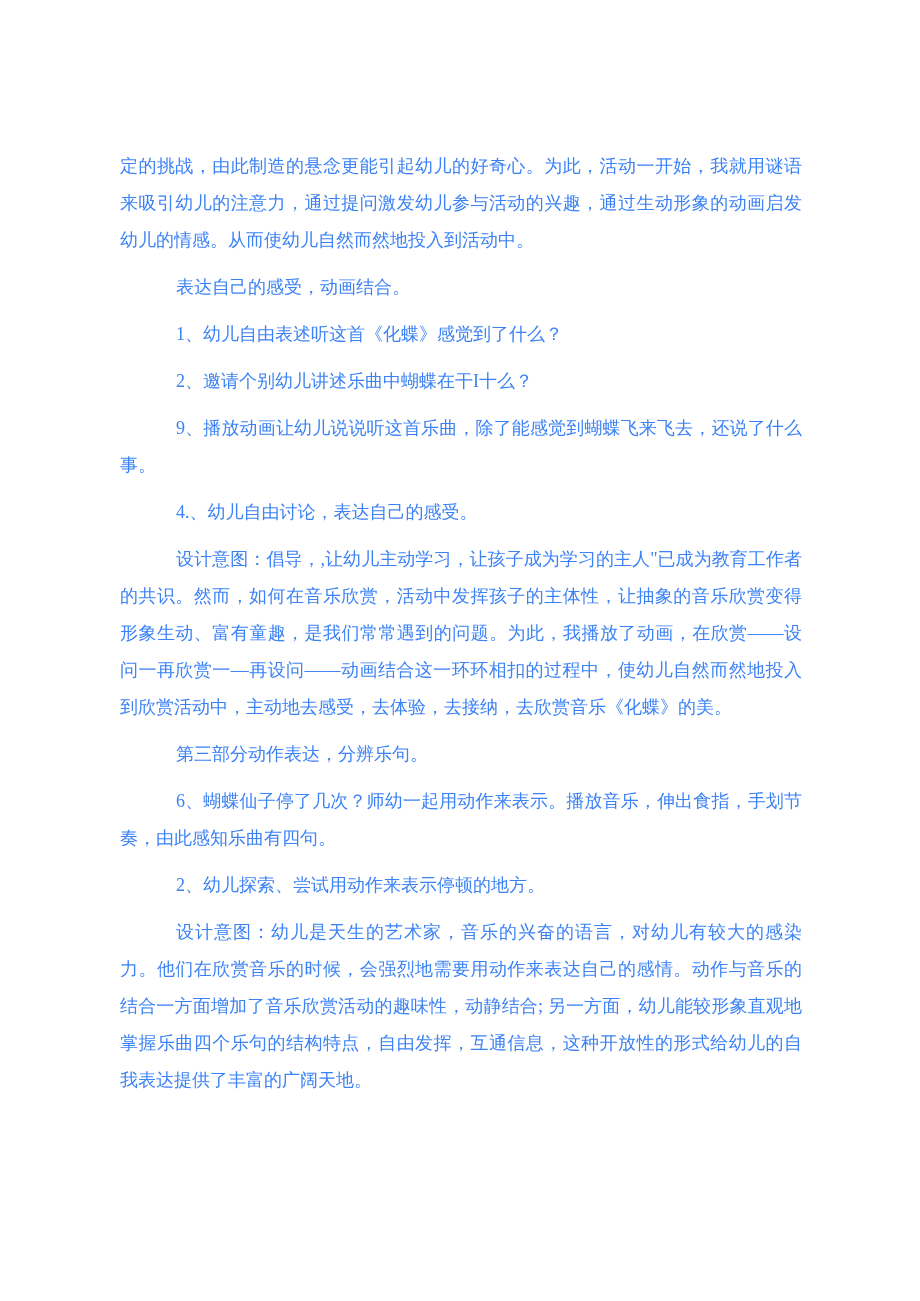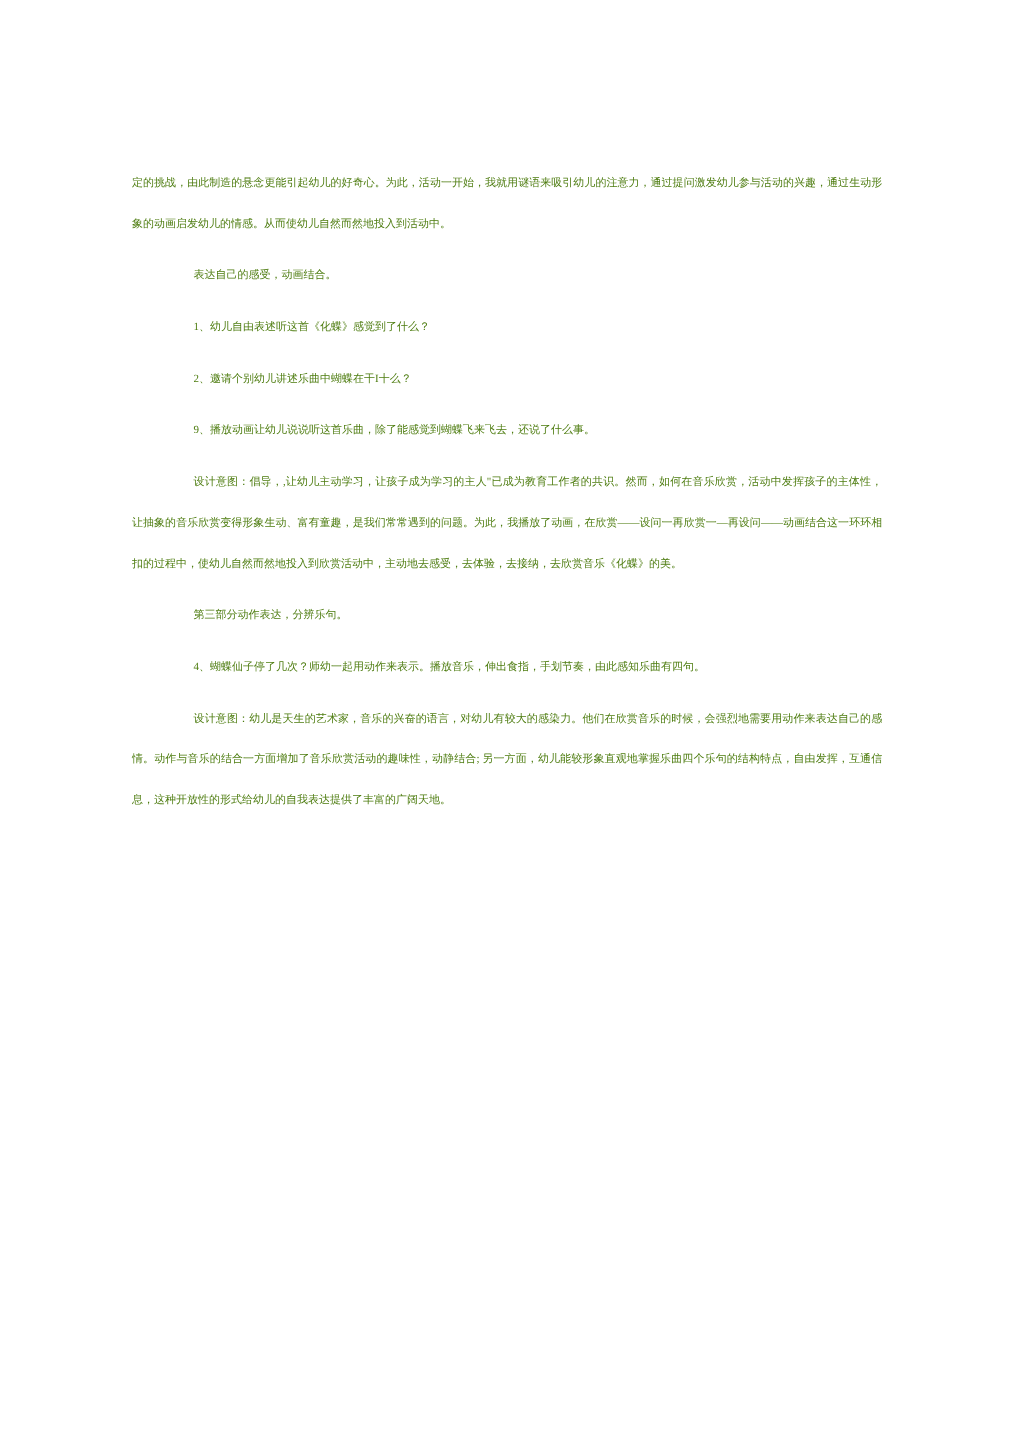--- a/index.html
+++ b/index.html
@@ -16,36 +16,38 @@
     }
     .page {
       box-sizing: border-box;
       width: 920px;
       height: 1301px;
       padding: 148px 118px 0 120px;
       background: #ffffff;
     }
     .para {
       margin: 0 0 10px 0;
-      font-size: 10px;
+      font-size: 18px;
       line-height: 37px;
       text-align: justify;
       word-break: break-all;
-      color: #4d7c0f;
+      color: #3b82f6;
     }
     .para.indent {
       text-indent: 56px;
     }
   </style>
 </head>
 <body>
 
 <div class="page">
   <p class="para">定的挑战，由此制造的悬念更能引起幼儿的好奇心。为此，活动一开始，我就用谜语来吸引幼儿的注意力，通过提问激发幼儿参与活动的兴趣，通过生动形象的动画启发幼儿的情感。从而使幼儿自然而然地投入到活动中。</p>
   <p class="para indent">表达自己的感受，动画结合。</p>
   <p class="para indent">1、幼儿自由表述听这首《化蝶》感觉到了什么？</p>
   <p class="para indent">2、邀请个别幼儿讲述乐曲中蝴蝶在干I十么？</p>
   <p class="para indent">9、播放动画让幼儿说说听这首乐曲，除了能感觉到蝴蝶飞来飞去，还说了什么事。</p>
+  <p class="para indent">4.、幼儿自由讨论，表达自己的感受。</p>
   <p class="para indent">设计意图：倡导，,让幼儿主动学习，让孩子成为学习的主人"已成为教育工作者的共识。然而，如何在音乐欣赏，活动中发挥孩子的主体性，让抽象的音乐欣赏变得形象生动、富有童趣，是我们常常遇到的问题。为此，我播放了动画，在欣赏——设问一再欣赏一—再设问——动画结合这一环环相扣的过程中，使幼儿自然而然地投入到欣赏活动中，主动地去感受，去体验，去接纳，去欣赏音乐《化蝶》的美。</p>
   <p class="para indent">第三部分动作表达，分辨乐句。</p>
-  <p class="para indent">4、蝴蝶仙子停了几次？师幼一起用动作来表示。播放音乐，伸出食指，手划节奏，由此感知乐曲有四句。</p>
+  <p class="para indent">6、蝴蝶仙子停了几次？师幼一起用动作来表示。播放音乐，伸出食指，手划节奏，由此感知乐曲有四句。</p>
+  <p class="para indent">2、幼儿探索、尝试用动作来表示停顿的地方。</p>
   <p class="para indent">设计意图：幼儿是天生的艺术家，音乐的兴奋的语言，对幼儿有较大的感染力。他们在欣赏音乐的时候，会强烈地需要用动作来表达自己的感情。动作与音乐的结合一方面增加了音乐欣赏活动的趣味性，动静结合; 另一方面，幼儿能较形象直观地掌握乐曲四个乐句的结构特点，自由发挥，互通信息，这种开放性的形式给幼儿的自我表达提供了丰富的广阔天地。</p>
 </div>
 
 </body></html>

